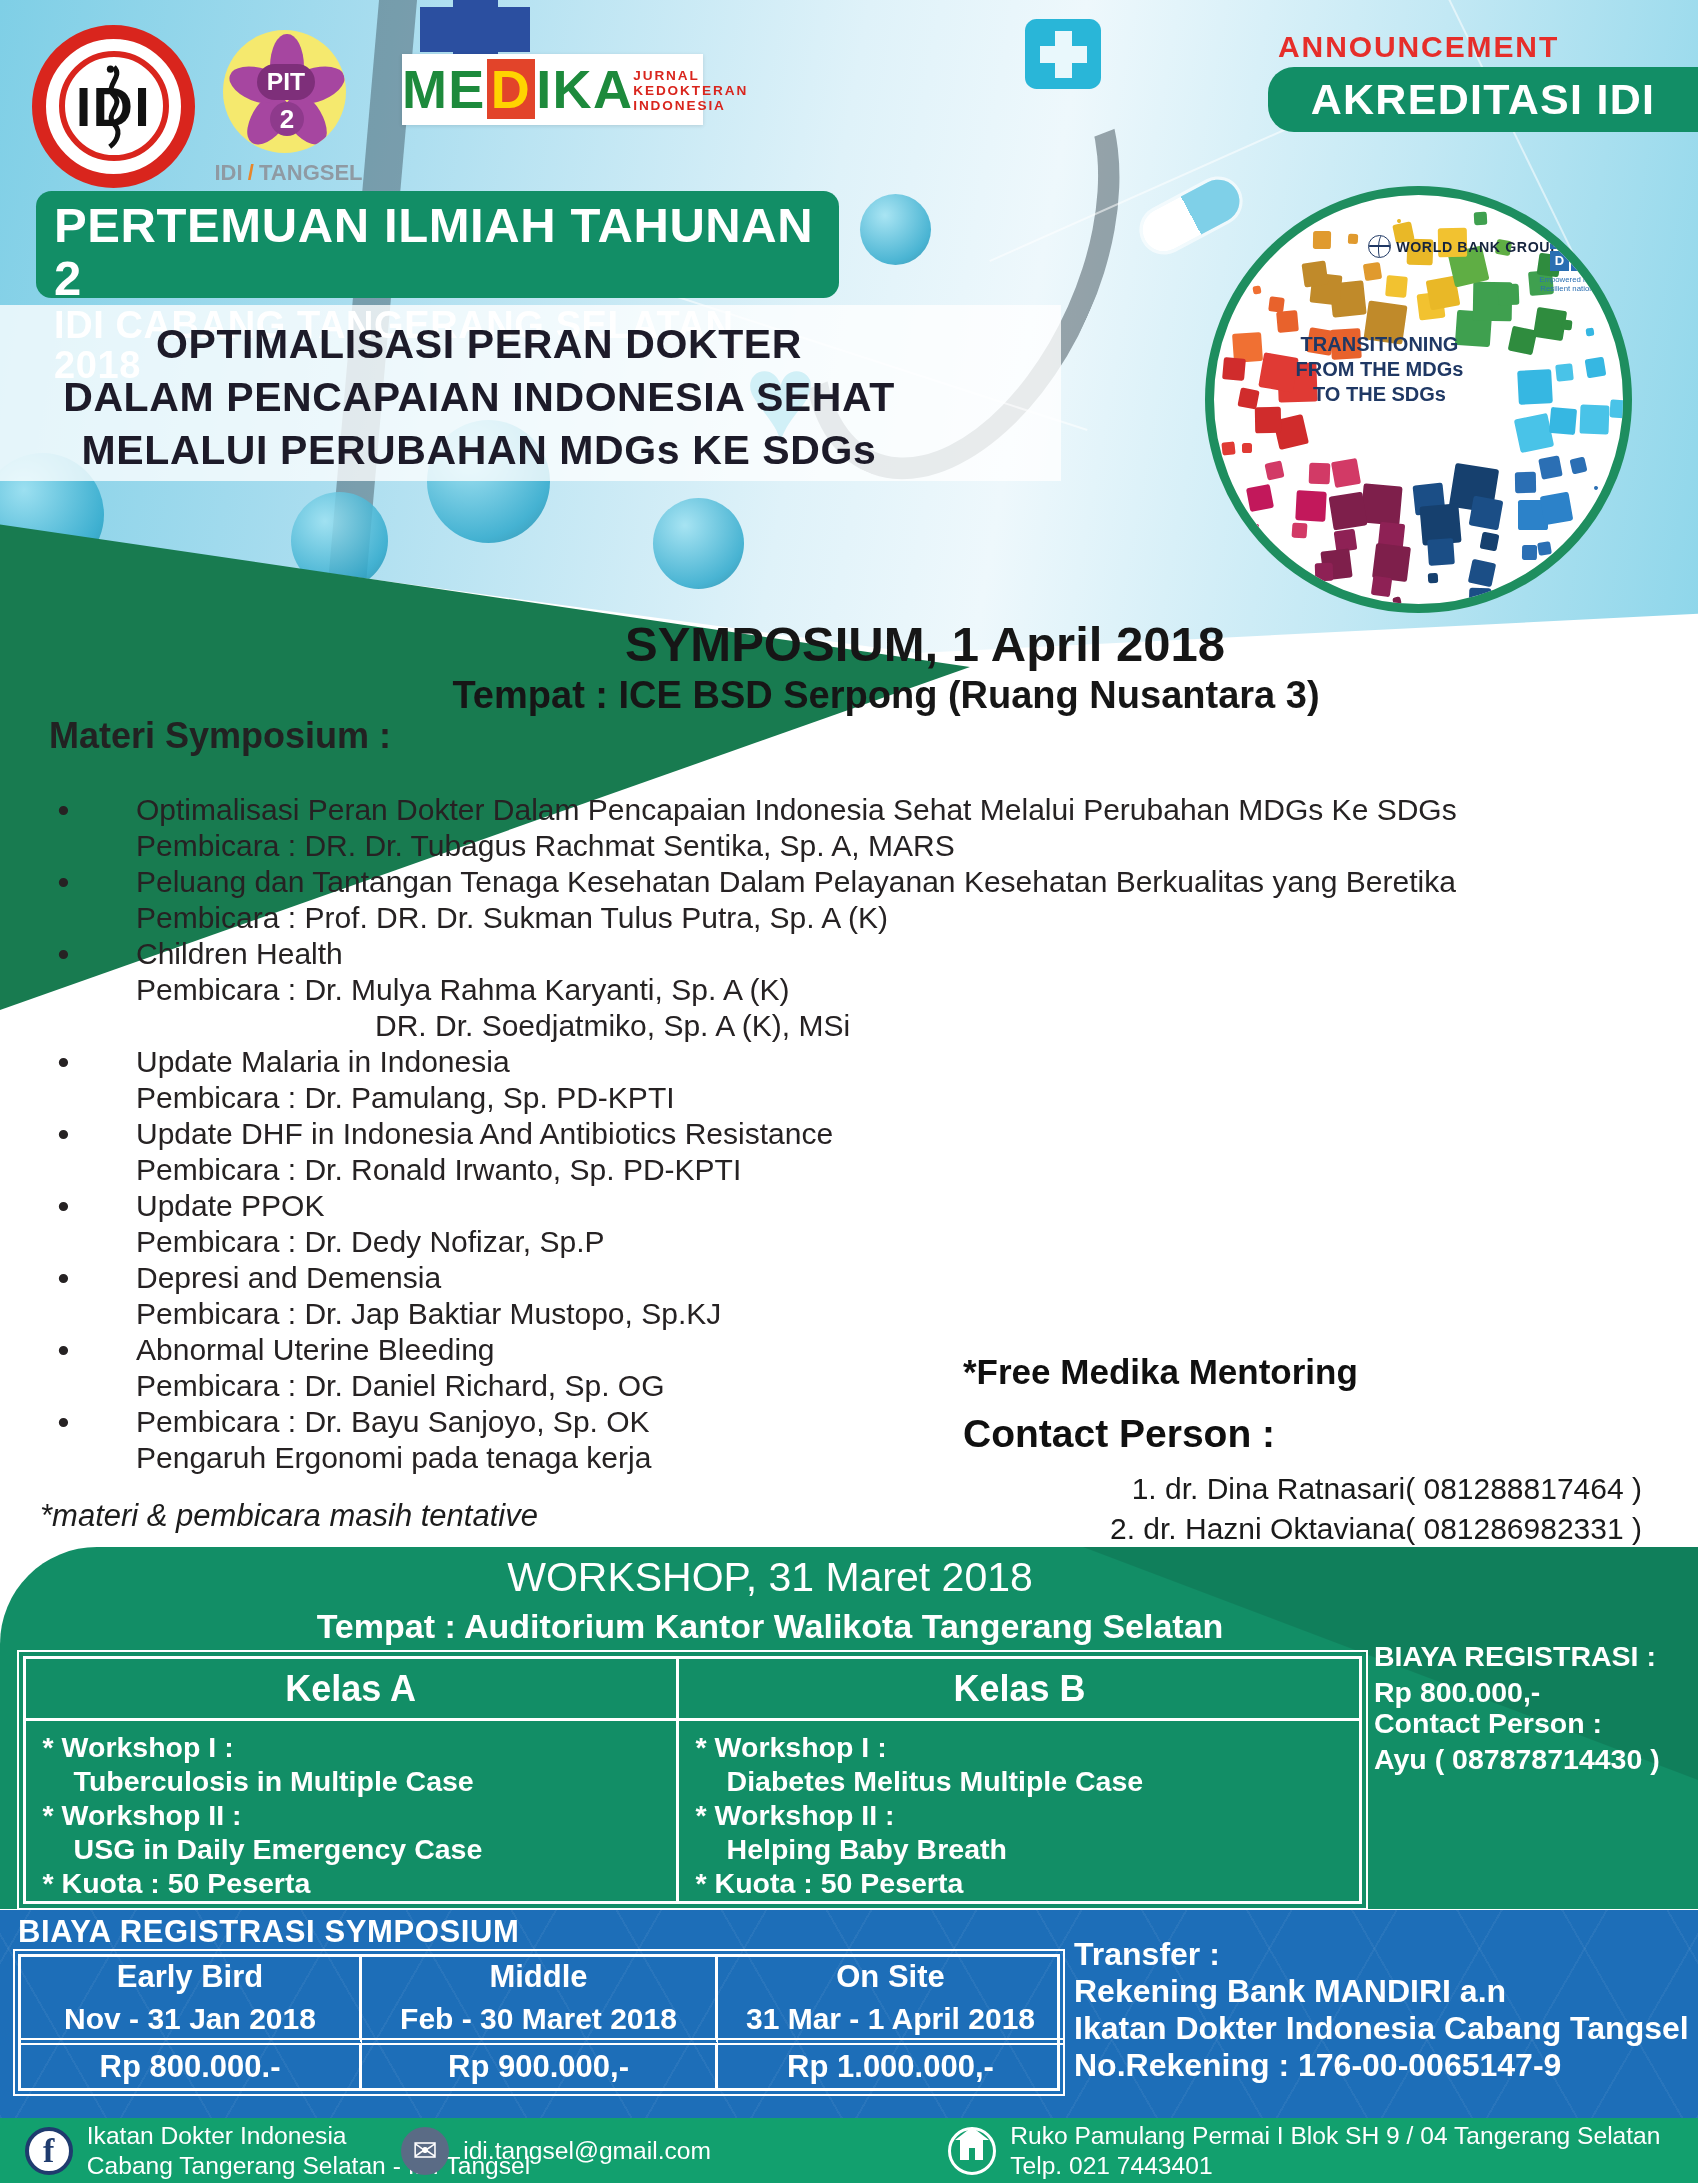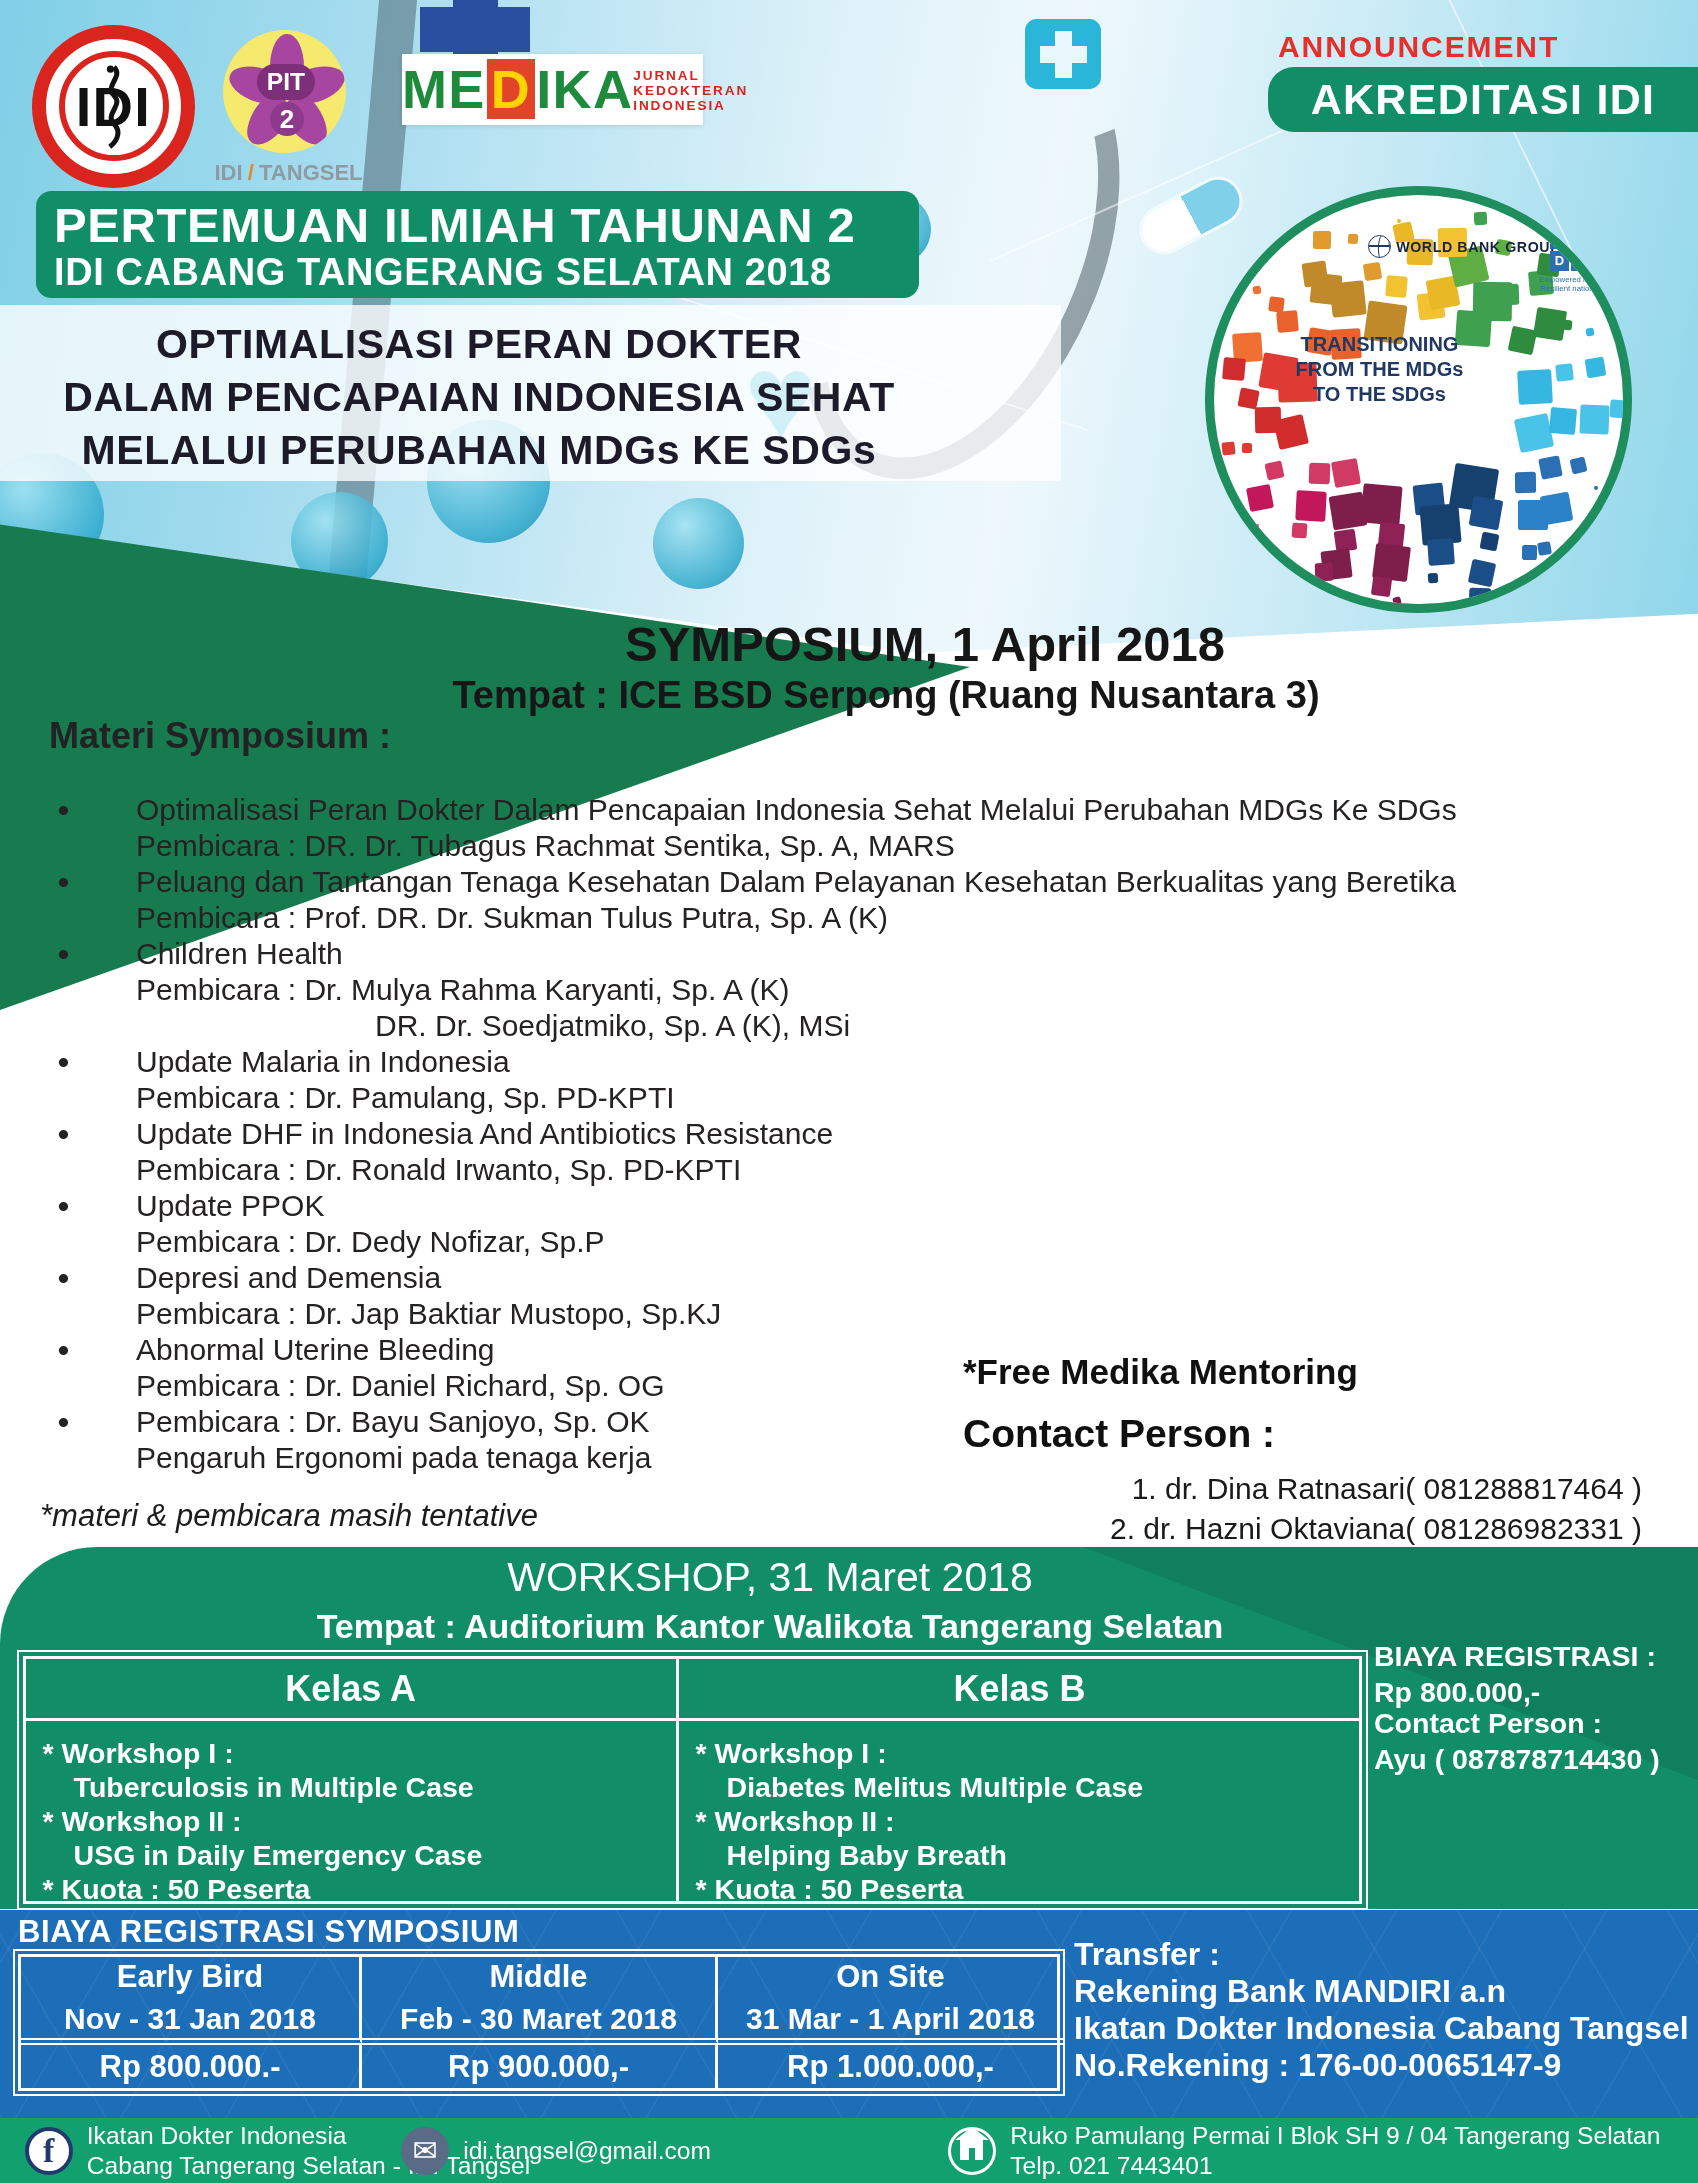--- a/index.html
+++ b/index.html
@@ -52,21 +52,21 @@
     display:flex;flex-direction:row;align-items:center;justify-content:space-between;box-shadow:0 1.3px 3.9px rgba(0,0,0,.12)}
   .medika-word{font-size:54px;line-height:49px;font-weight:bold;color:#1D8A3C;letter-spacing:1.3px}
   .medika-word .dbox{color:#FFD400;background:#E2442A;padding:0 3.9px;margin:0 1.3px}
   .medika-sub{font-size:13.6px;font-weight:bold;color:#D9251D;letter-spacing:1.9px;margin-top:1.3px}
 
   .announcement{position:absolute;left:1278px;top:30px;font-size:30px;font-weight:bold;color:var(--red);letter-spacing:1.9px}
   .akreditasi{position:absolute;left:1268px;top:67px;width:430px;height:65px;background:var(--green);
     border-radius:26px 0 0 26px;display:flex;align-items:center;justify-content:center;
     color:#fff;font-weight:bold;font-size:43px;letter-spacing:1.3px}
 
-  .event-banner{position:absolute;left:36px;top:191px;width:883px;height:107px;background:var(--green);
+  .event-banner{position:absolute;left:36px;top:191px;width:803px;height:107px;background:var(--green);
     border-radius:15.5px;color:#fff;padding:7.8px 18px}
   .event-l1{font-size:49px;font-weight:bold;line-height:53px;letter-spacing:0.6px}
   .event-l2{font-size:38px;font-weight:bold;line-height:40px;letter-spacing:0.6px}
 
   .theme{position:absolute;left:26px;top:318px;width:906px;text-align:center;color:var(--navy);
     font-weight:bold;font-size:41px;line-height:53px;letter-spacing:0.6px}
 
   .wedge{position:absolute;left:0;top:505px;width:970px;height:518px;background:var(--green_dark);
     clip-path:polygon(0 19.4px,970px 162px,0 505px)}
 
@@ -108,21 +108,21 @@
     border-top-left-radius:97px;color:#fff}
   .ws-dark{position:absolute;right:0;top:0;width:615px;height:233px;background:rgba(0,0,0,.10);
     clip-path:polygon(0 0,100% 0,100% 100%)}
   .ws-title{position:absolute;left:770px;top:6.5px;transform:translateX(-50%);white-space:nowrap;
     font-size:41px;font-weight:normal}
   .ws-venue{position:absolute;left:770px;top:60px;transform:translateX(-50%);white-space:nowrap;
     font-size:34px;font-weight:bold}
   .ws-table{position:absolute;left:22.6px;top:109px;width:1339px;border:3.2px solid #fff;outline:2.6px solid #fff;
     outline-offset:4.5px;display:grid;grid-template-columns:653px 682px;grid-template-rows:62px 180px}
   .ws-h{display:flex;align-items:center;justify-content:center;font-size:36px;font-weight:bold;border-bottom:3.2px solid #fff}
-  .ws-b{padding:15px 17px;font-size:28.5px;font-weight:bold;line-height:34px}
+  .ws-b{padding:9px 17px;font-size:28.5px;font-weight:bold;line-height:34px}
   .col-a{border-right:3.2px solid #fff}
   .ws-ind{padding-left:31px}
   .ws-info{position:absolute;left:1374px;top:91px;font-size:28.5px;font-weight:bold;line-height:36px}
   .ws-contact{position:absolute;left:1374px;top:158px;font-size:28.5px;font-weight:bold;line-height:36px}
 
   
   .registration{position:absolute;left:0;top:1910px;width:1698px;height:208px;background:var(--blue);color:#fff;
     background-image:repeating-linear-gradient(60deg,rgba(255,255,255,.05) 0 1.9px,transparent 1.9px 91px),
                      repeating-linear-gradient(-60deg,rgba(255,255,255,.05) 0 1.9px,transparent 1.9px 91px)}
   .reg-title{position:absolute;left:18px;top:3.9px;font-size:31px;font-weight:bold;letter-spacing:0.6px}

